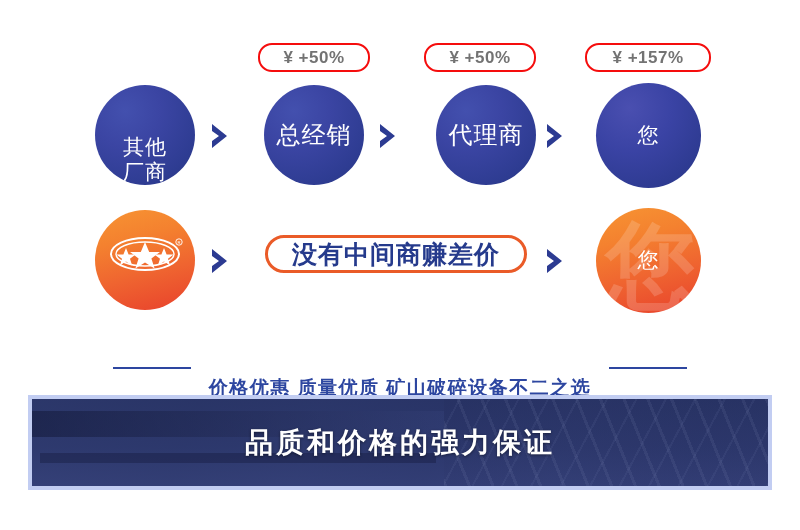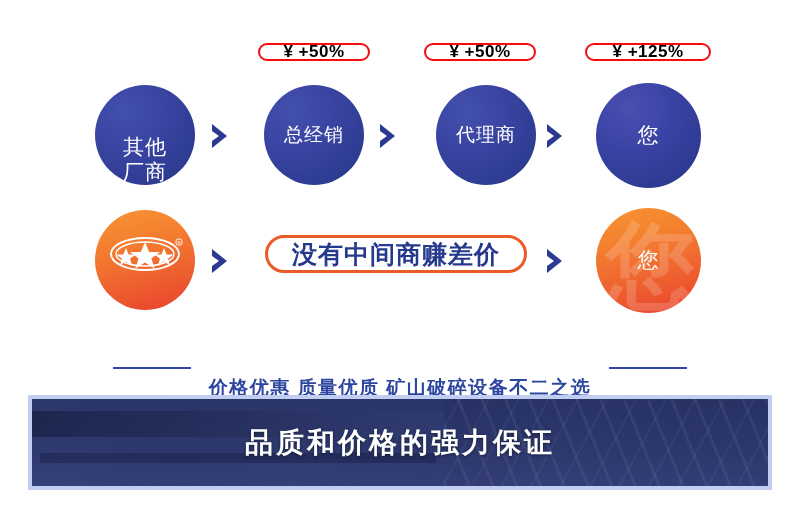--- a/index.html
+++ b/index.html
@@ -38,43 +38,43 @@
 
   .node-label{
     color:#ffffff;
     font-size:21px;
     font-weight:500;
     line-height:1.18;
     letter-spacing:1px;
     position:relative;z-index:2;
     white-space:pre-line;
   }
-  .node-label-sm{font-size:19px;}
+  .node-label-sm{font-size:24px;}
 
   
   .watermark{
     position:absolute;left:0;top:0;width:100%;height:100%;
     border-radius:50%;overflow:hidden;
     display:flex;align-items:center;justify-content:center;
     z-index:1;pointer-events:none;
   }
   .watermark span{
     font-size:92px;font-weight:700;color:rgba(255,255,255,0.17);
     line-height:1;transform:translate(2px,4px);
   }
 
   
   .pill-price{
     position:absolute;
-    height:18px;
+    height:29px;
     border:2px solid #f50d0d;
     border-radius:14px;
     background:#ffffff;
     display:flex;align-items:center;justify-content:center;
-    color:#000000;
+    color:#737373;
     font-size:17px;font-weight:700;
     letter-spacing:0.5px;
     box-sizing:border-box;
     white-space:nowrap;
     padding:0 10px;
   }
 
   
   .chev{position:absolute;width:26px;height:30px;}
   .chev svg{display:block;width:100%;height:100%;}
@@ -146,21 +146,21 @@
 </style>
 </head>
 <body>
 
 <div class="stage">
 
   <div class="row row-1">
 
     <div class="pill-price" style="left:258px;top:-42px;width:112px;">¥ +50%</div>
     <div class="pill-price" style="left:424px;top:-42px;width:112px;">¥ +50%</div>
-    <div class="pill-price" style="left:585px;top:-42px;width:126px;">¥ +125%</div>
+    <div class="pill-price" style="left:585px;top:-42px;width:126px;">¥ +157%</div>
 
     <div class="node node-blue" style="left:95px;align-items:flex-end;">
       <div class="node-label">其他
 厂商</div>
     </div>
 
     <div class="chev" style="left:208px;top:36px;">
       <svg viewBox="0 0 26 30">
           <path d="M4 3 L19 15 L4 27 L4 20 L11 15 L4 10 Z" fill="#2c3b92"></path>
         </svg>

